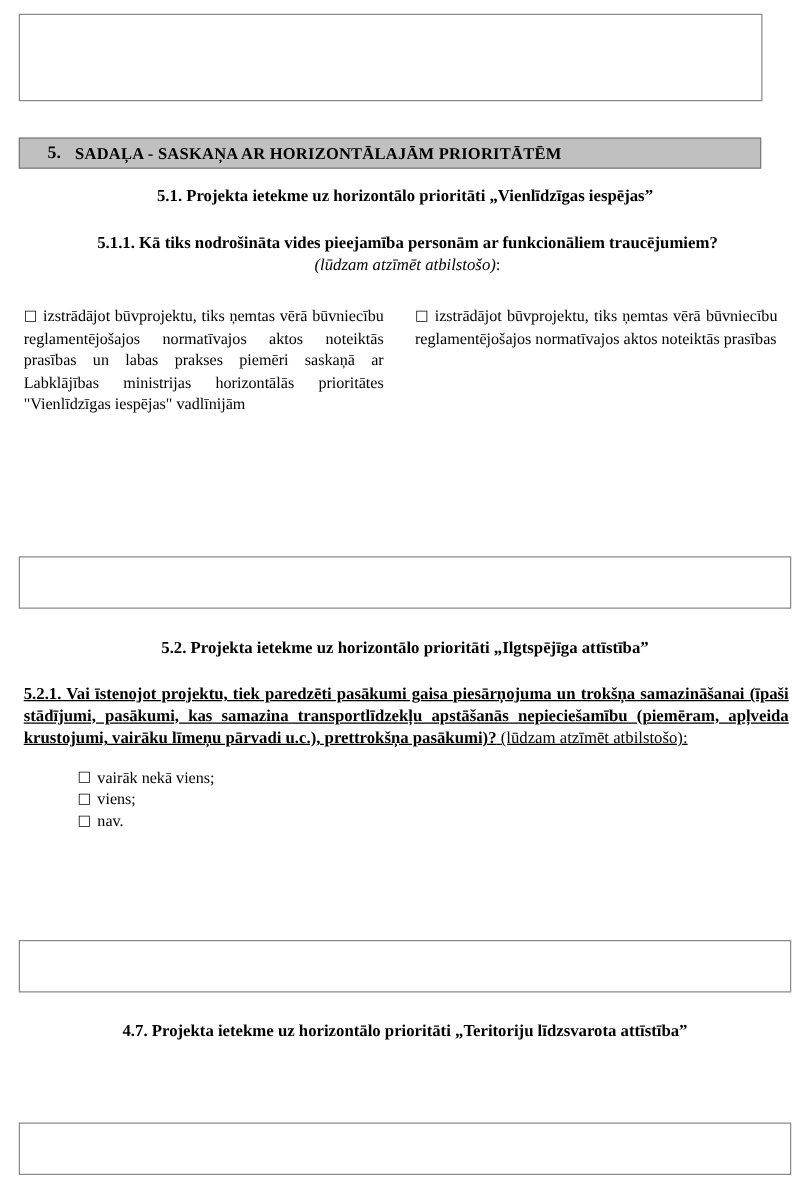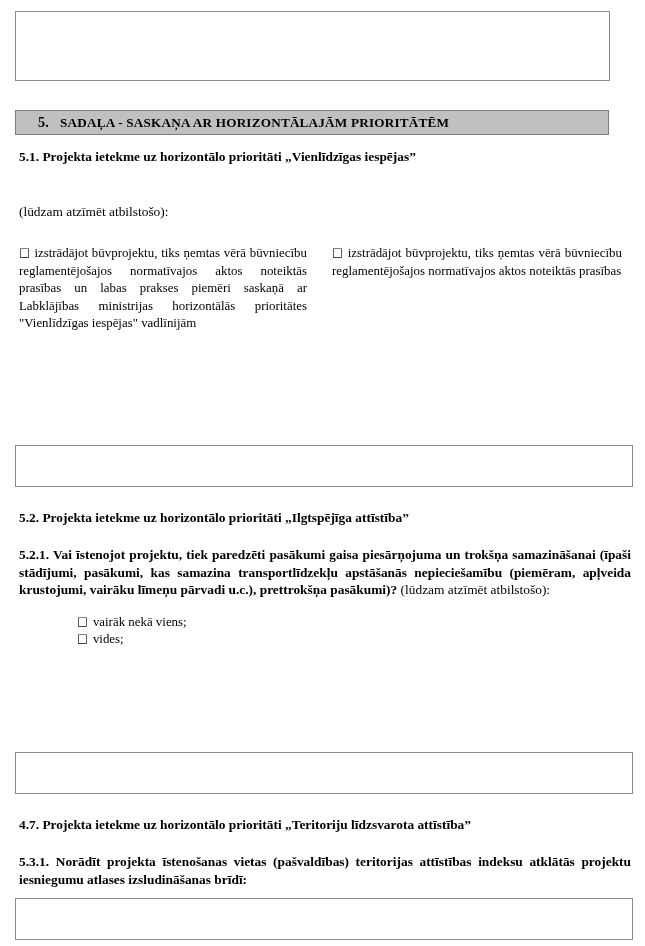--- a/index.html
+++ b/index.html
@@ -50,35 +50,37 @@
   }
   .section-bar .bar-text {
     white-space: nowrap;
     font-family: Liberation Serif, serif;
   }
 
   
   .blk {
     position: absolute;
     box-sizing: border-box;
+    text-align: center;
   }
 
   .h-bold {
     font-weight: bold;
     font-size: 13.4px;
     line-height: 17.5px;
   }
 
   .q-head {
     font-weight: bold;
     font-size: 13.4px;
     line-height: 17.5px;
   }
 
   .ital {
+    font-style: italic;
     font-weight: normal;
   }
 
   .norm {
     font-weight: normal;
   }
 
   .just {
     text-align: justify;
     text-justify: inter-word;
@@ -130,53 +132,55 @@
   <div class="answer-box" style="left:15px; top:11px; width:595px; height:70px;"></div>
 
   <div class="section-bar" style="left:15px; top:110px; width:594px; height:25px;">
     <span class="bar-num">5.</span>
     <span class="bar-text">SADAĻA - SASKAŅA AR HORIZONTĀLAJĀM PRIORITĀTĒM</span>
   </div>
 
   <div class="blk h-bold" style="left:19px; top:148px; width:610px;">5.1. Projekta ietekme uz horizontālo prioritāti „Vienlīdzīgas iespējas”</div>
 
   <div class="blk q-head" style="left:19px; top:185px; width:614px;">
-    <br>
+    <span>5.1.1. Kā tiks nodrošināta vides pieejamība personām ar funkcionāliem traucējumiem?</span><br>
     <span class="ital">(lūdzam atzīmēt atbilstošo)</span><span class="norm">:</span>
   </div>
 
   <div class="opt-col" style="left:19px; top:245px; width:288px;">
     <span class="cb">□</span><span>izstrādājot būvprojektu, tiks ņemtas vērā būvniecību reglamentējošajos normatīvajos aktos noteiktās prasības un labas prakses piemēri saskaņā ar Labklājības ministrijas horizontālās prioritātes "Vienlīdzīgas iespējas" vadlīnijām</span>
   </div>
 
   <div class="opt-col" style="left:332px; top:245px; width:290px;">
     <span class="cb">□</span><span>izstrādājot būvprojektu, tiks ņemtas vērā būvniecību reglamentējošajos normatīvajos aktos noteiktās prasības</span>
   </div>
 
 
   <div class="answer-box" style="left:15px; top:445px; width:618px; height:42px;"></div>
 
   <div class="blk h-bold" style="left:19px; top:509px; width:610px;">5.2. Projekta ietekme uz horizontālo prioritāti „Ilgtspējīga attīstība”</div>
 
-  <div class="blk q-head just" style="left:19px; top:546px; width:612px;">
+  <div class="blk q-head just" style="left:19px; top:546px; width:612px;text-decoration:underline;">
     <span>5.2.1. Vai īstenojot projektu, tiek paredzēti pasākumi gaisa piesārņojuma un trokšņa samazināšanai (īpaši stādījumi, pasākumi, kas samazina transportlīdzekļu apstāšanās nepieciešamību (piemēram, apļveida krustojumi, vairāku līmeņu pārvadi u.c.), prettrokšņa pasākumi)?</span>
     <span class="norm">(lūdzam atzīmēt atbilstošo):</span>
   </div>
 
-  <ul class="opt-list" style="left:77px; top:614px; width:300px;">
+  <ul class="opt-list" style="left:62px; top:614px; width:300px;">
     <li>
       <span class="cb">□</span><span>vairāk nekā viens;</span>
     </li>
     <li>
-      <span class="cb">□</span><span>vides;</span>
+      <span class="cb">□</span><span>viens;</span>
+    </li>
+    <li>
+      <span class="cb">□</span><span>nav.</span>
     </li>
   </ul>
 
 
   <div class="answer-box" style="left:15px; top:752px; width:618px; height:42px;"></div>
 
   <div class="blk h-bold" style="left:19px; top:816px; width:610px;">4.7. Projekta ietekme uz horizontālo prioritāti „Teritoriju līdzsvarota attīstība”</div>
 
-  <div class="blk q-head just" style="left:19px; top:853px; width:612px;">5.3.1. Norādīt projekta īstenošanas vietas (pašvaldības) teritorijas attīstības indeksu atklātās projektu iesniegumu atlases izsludināšanas brīdī:</div>
 
   <div class="answer-box" style="left:15px; top:898px; width:618px; height:42px;"></div>
 
 </div>
 
 </body></html>

